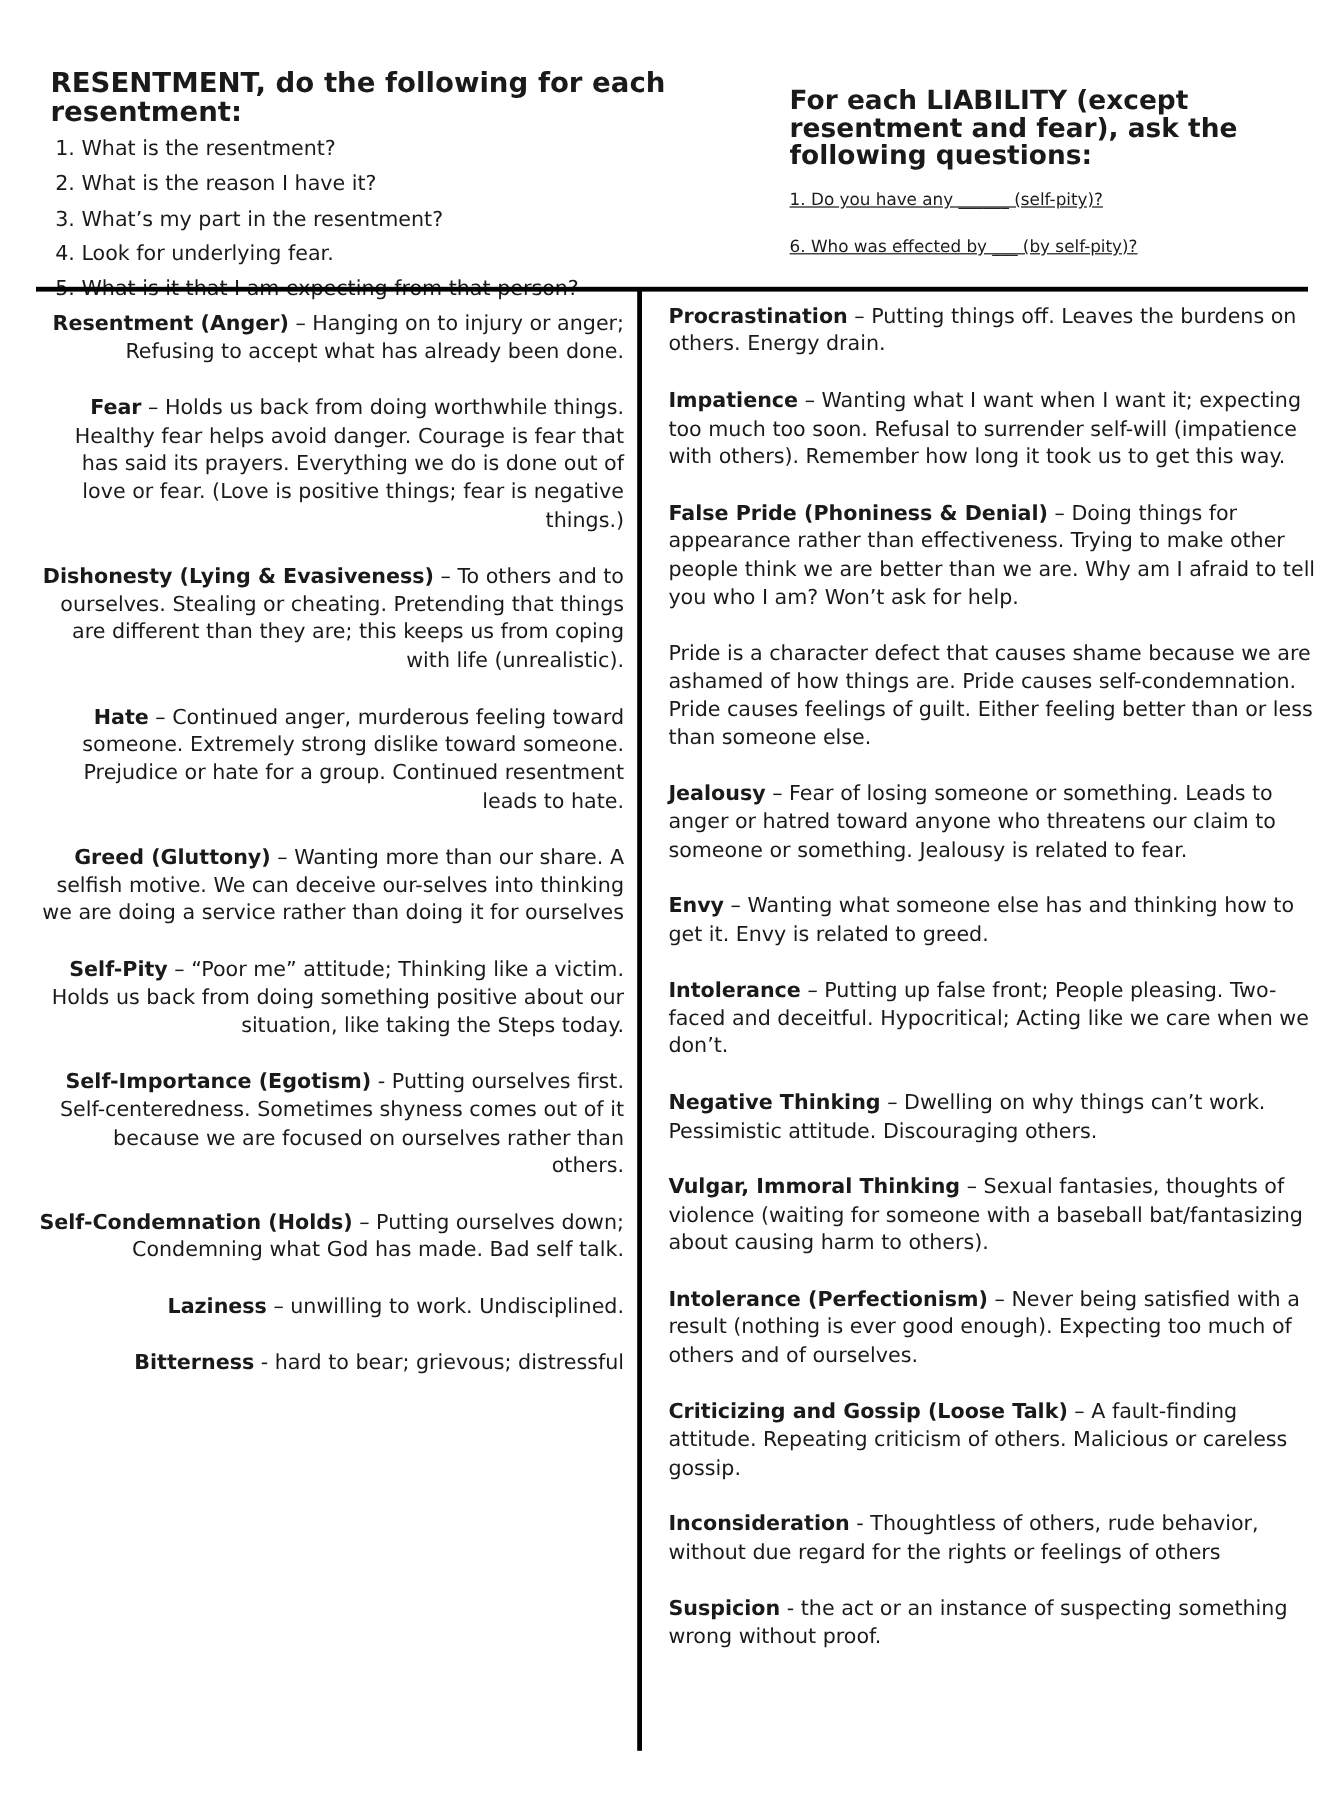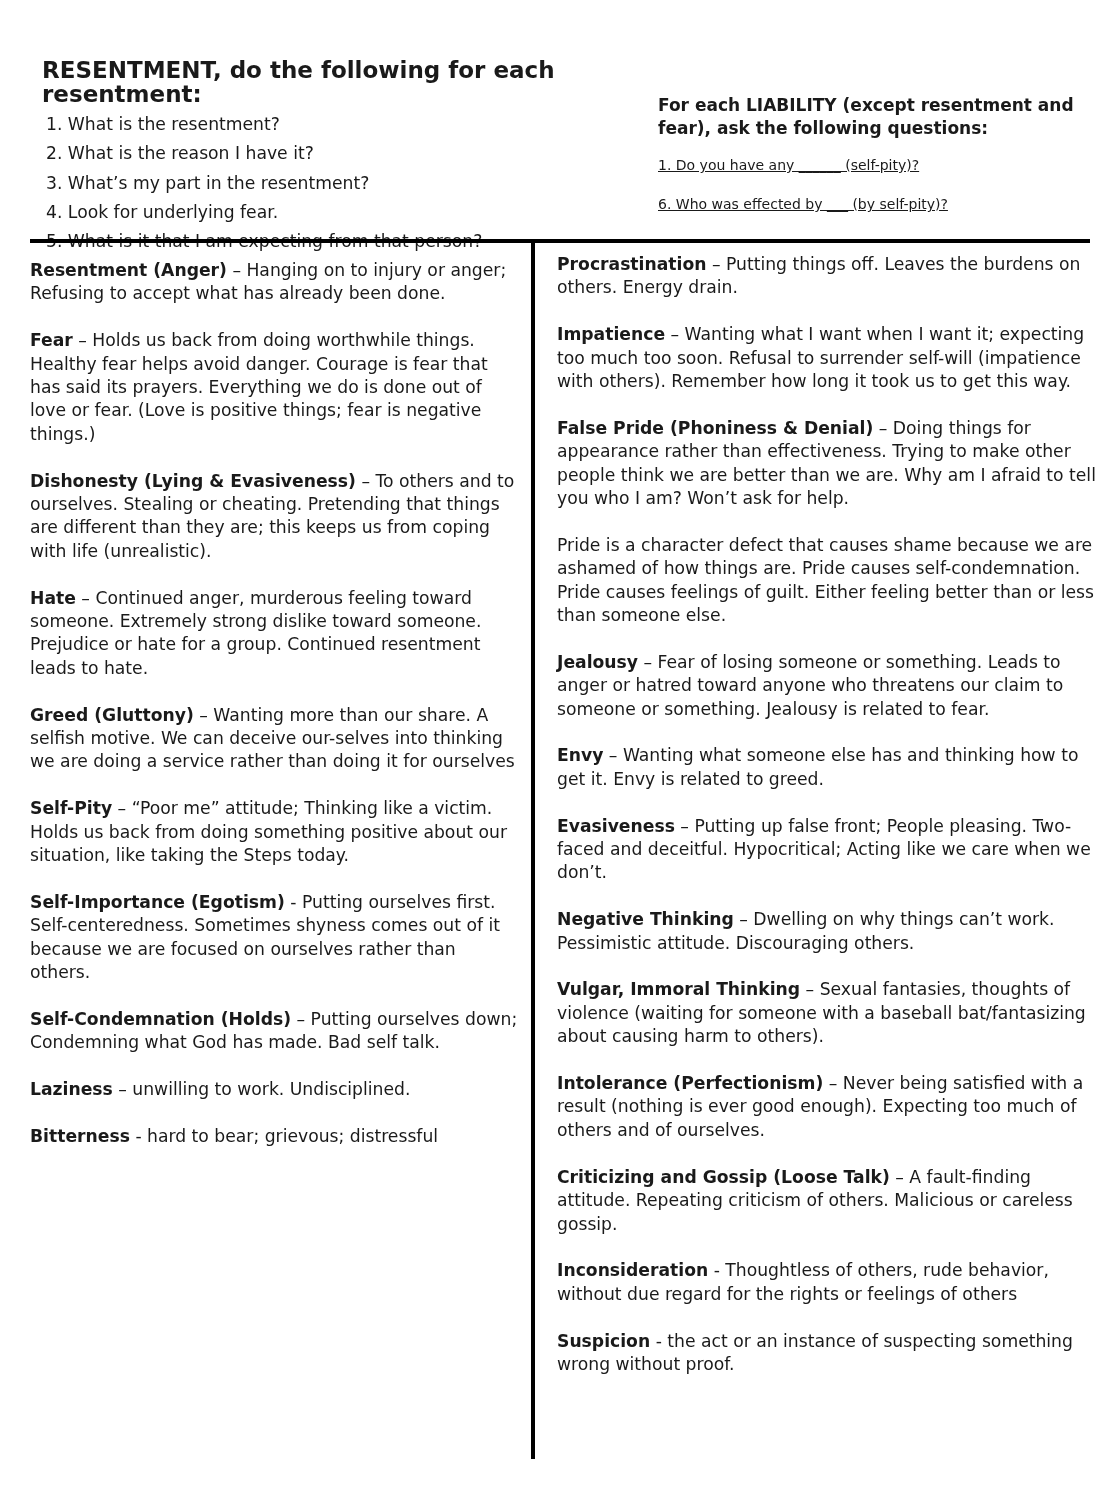--- a/index.html
+++ b/index.html
@@ -6,27 +6,27 @@
   body {
     width: 1112px; height: 1510px; position: relative; overflow: hidden;
     font-family: "DejaVu Sans", sans-serif; color: #1a1a1a;
   }
   .hdr-left { position: absolute; left: 42px; top: 58px; width: 590px; }
   .hdr-left .title { font-weight: bold; font-size: 23px; line-height: 24px; margin-left: -0px; }
   .hdr-left ol { list-style: none; margin: 4px; padding: 0; }
   .hdr-left li { font-size: 17.2px; line-height: 29.3px; }
   .hdr-right { position: absolute; left: 658px; top: 58px; width: 440px; }
   .hdr-right .title { font-weight: bold; font-size: 17.4px; line-height: 24px; }
-  .hdr-right .title2 { font-weight: bold; font-size: 17px; line-height: 23px; margin-top: 36px; }
+  .hdr-right .title2 { font-weight: bold; font-size: 22px; line-height: 23px; margin-top: 15px; }
   .hdr-right ol { list-style: none; margin: 6px 0 0 0; padding: 0; }
   .hdr-right li { font-size: 14px; line-height: 39px; text-decoration: underline; }
   .hrule { position: absolute; left: 30px; top: 239px; width: 1060px; height: 4px; background: #000; }
   .vrule { position: absolute; left: 531px; top: 241px; width: 4px; height: 1218px; background: #000; }
   .col { position: absolute; font-size: 17.2px; line-height: 23.4px; }
-  .col-left { left: 30px; top: 259px; width: 490px; }
+  .col-left { left: 30px; top: 259px; width: 490px; text-align: right; }
   .col-right { left: 557px; top: 253px; width: 540px; }
   .entry { margin: 0 0 23.4px 0; }
   .term { font-weight: bold; }
   .col-right .entry { margin-bottom: 23.4px; }
 </style>
 </head>
 <body>
 
 <div class="hdr-left">
   <div class="title">RESENTMENT, do the following for each resentment:</div>
@@ -62,20 +62,20 @@
     <div class="entry"><span class="term">Laziness</span><span> – unwilling to work.  Undisciplined.</span></div>
     <div class="entry"><span class="term">Bitterness</span><span> - hard to bear; grievous; distressful</span></div>
   </div>
 <div class="col col-right" id="right-col">
     <div class="entry"><span class="term">Procrastination</span><span> – Putting things off.  Leaves the burdens on others. Energy drain.</span></div>
     <div class="entry"><span class="term">Impatience</span><span> – Wanting what I want when I want it; expecting too much too soon. Refusal to surrender self-will (impatience with others). Remember how long it took us to get this way.</span></div>
     <div class="entry"><span class="term">False Pride (Phoniness &amp; Denial)</span><span> – Doing things for appearance rather than  effectiveness.  Trying to make other people think we are better than we are.  Why am I afraid to tell you who I am? Won’t ask for help.</span></div>
     <div class="entry"><span class="term"></span><span>Pride is a character defect that causes shame because we are ashamed of how things are. Pride causes self-condemnation.  Pride causes feelings of guilt.  Either feeling better than or less than someone else.</span></div>
     <div class="entry"><span class="term">Jealousy</span><span> – Fear of losing someone or something. Leads to anger or hatred toward  anyone who threatens our claim to someone or something. Jealousy is related to fear.</span></div>
     <div class="entry"><span class="term">Envy</span><span> – Wanting what someone else has and thinking how to get it. Envy is related to  greed.</span></div>
-    <div class="entry"><span class="term">Evasiveness</span><span> – Putting up false front; People pleasing. Two-faced and deceitful. Hypocritical; Acting like we care when we don’t.</span></div>
+    <div class="entry"><span class="term">Intolerance</span><span> – Putting up false front; People pleasing. Two-faced and deceitful. Hypocritical; Acting like we care when we don’t.</span></div>
     <div class="entry"><span class="term">Negative Thinking</span><span> – Dwelling on why things can’t work.  Pessimistic attitude. Discouraging others.</span></div>
     <div class="entry"><span class="term">Vulgar, Immoral Thinking</span><span> – Sexual fantasies, thoughts of violence (waiting for someone with a baseball bat/fantasizing about causing harm to others).</span></div>
     <div class="entry"><span class="term">Intolerance (Perfectionism)</span><span> – Never being satisfied with a result (nothing is ever good enough).  Expecting too much of others and of ourselves.</span></div>
     <div class="entry"><span class="term">Criticizing and Gossip (Loose Talk)</span><span> – A fault-finding attitude.  Repeating criticism of others. Malicious or careless gossip.</span></div>
     <div class="entry"><span class="term">Inconsideration</span><span> - Thoughtless of others, rude behavior, without due regard for the rights or feelings of others</span></div>
     <div class="entry"><span class="term">Suspicion</span><span> - the act or an instance of suspecting something wrong without proof.</span></div>
   </div>
 
 </body></html>

